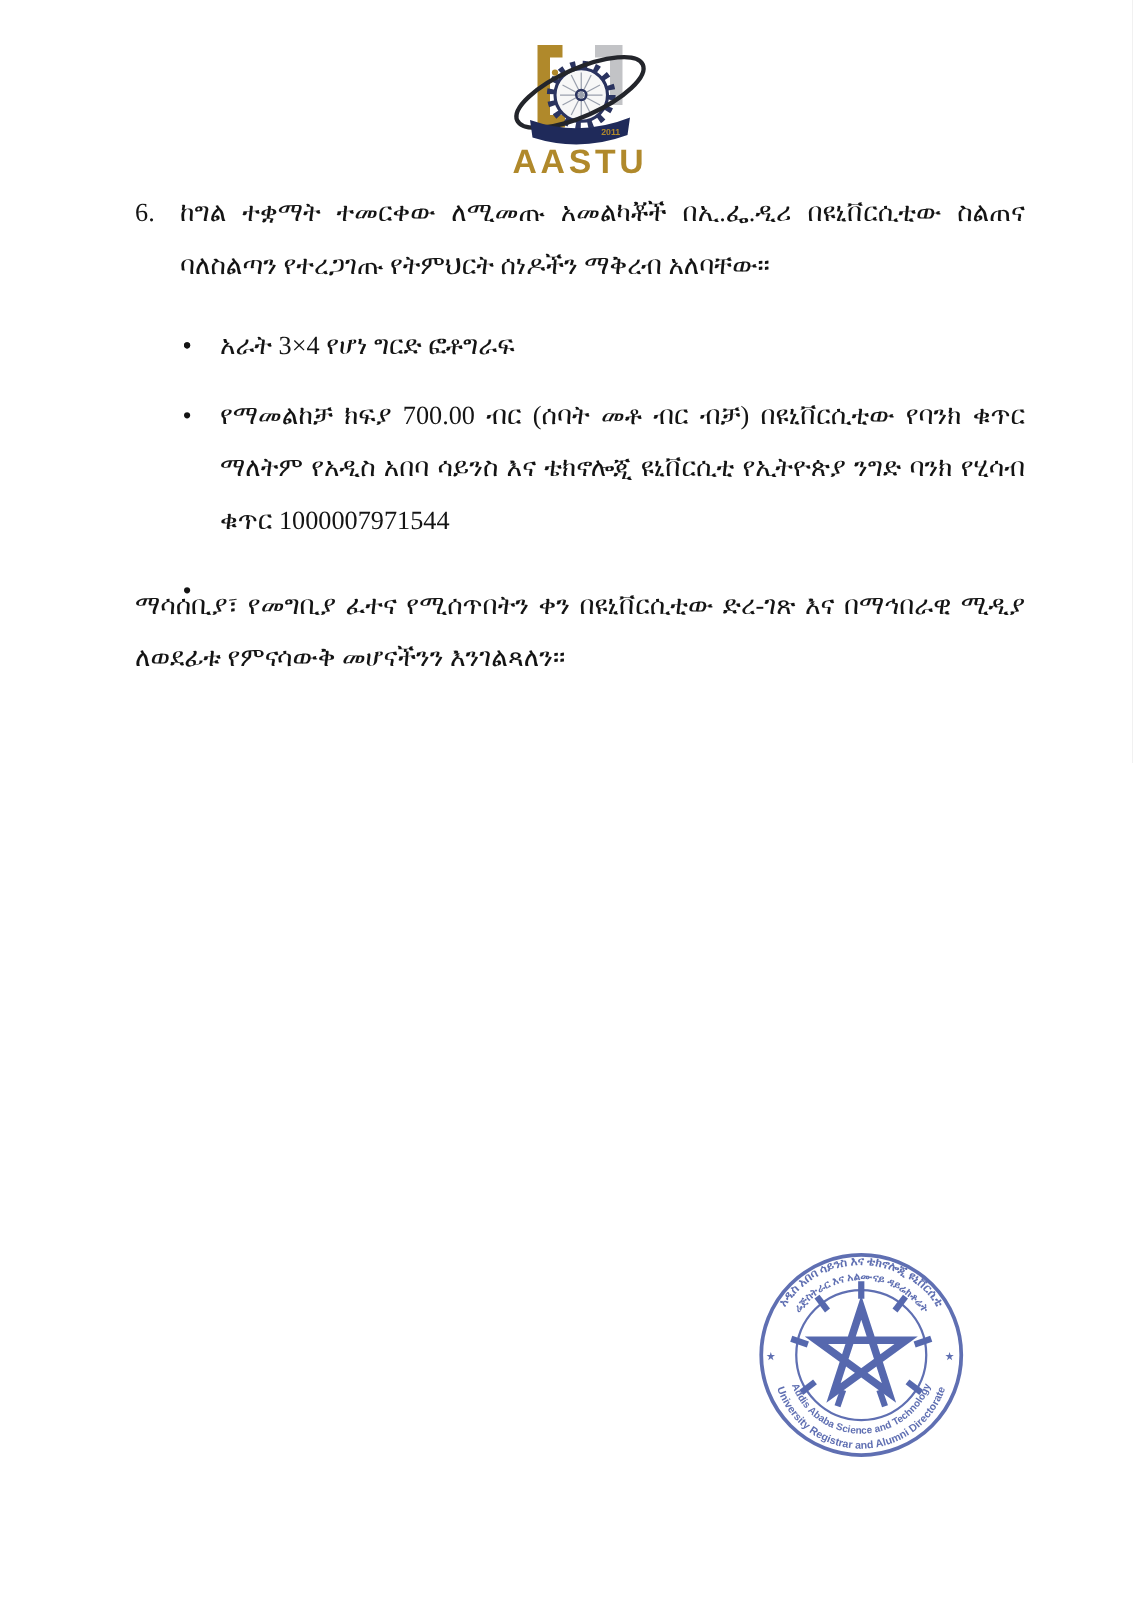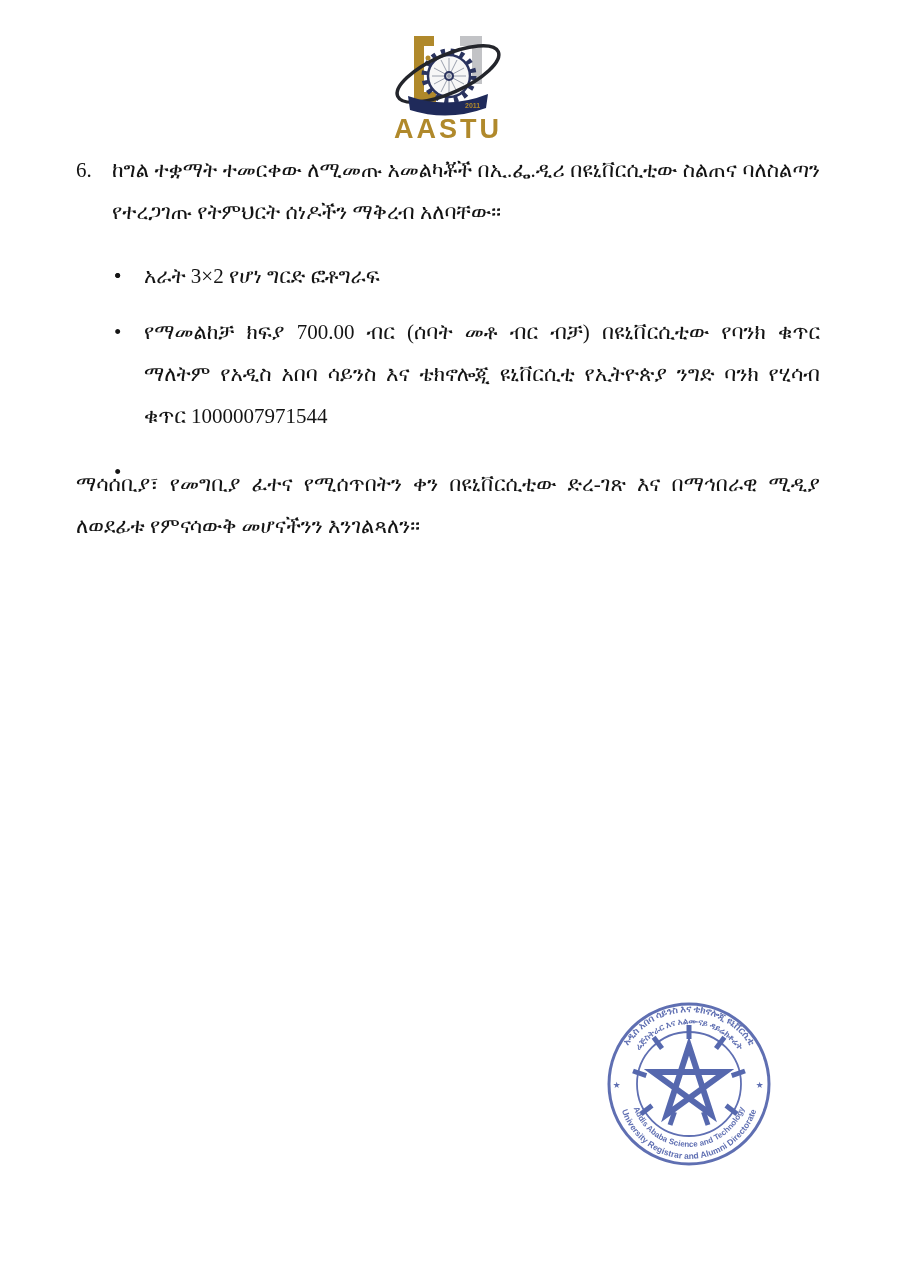--- a/index.html
+++ b/index.html
@@ -5,21 +5,21 @@
   html,body{margin:0;padding:0;background:#e8e8e8;}
   .page{
     position:relative;
     width:906px;height:1280px;
     margin:0 auto;
     background:#ffffff;
     font-family:"Liberation Serif","DejaVu Serif",serif;
     color:#141414;
     overflow:hidden;
     box-sizing:border-box;
-    padding:30px 86px 0 76px;
+    padding:30px 86px 0 108px;
   }
   
   .logo-wrap{width:150px;margin:0 auto 4px auto;text-align:center;}
   .logo-svg{display:block;margin:0 auto;}
   .logo-word{
     font-family:"Liberation Sans","DejaVu Sans",sans-serif;
     font-weight:bold;font-size:27px;letter-spacing:3px;
     color:#b0892b;line-height:1;margin-top:-2px;
   }
   
@@ -87,21 +87,21 @@
     <span class="num-text">ከግል ተቋማት ተመርቀው ለሚመጡ አመልካቾች በኢ.ፌ.ዲሪ በዩኒቨርሲቲው ስልጠና ባለስልጣን የተረጋገጡ የትምህርት ሰነዶችን ማቅረብ አለባቸው።</span>
   </div>
 
 
   <ul class="req-list body-text">
     <li>
       <span class="bullet">•</span>
     </li>
     <li>
       <span class="bullet">•</span>
-      <span>አራት 3×2 የሆነ ግርድ ፎቶግራፍ</span>
+      <span>አራት 3×4 የሆነ ግርድ ፎቶግራፍ</span>
     </li>
     <li>
       <span class="bullet">•</span>
       <span>የማመልከቻ ክፍያ 700.00 ብር (ሰባት መቶ ብር ብቻ) በዩኒቨርሲቲው  የባንክ ቁጥር ማለትም የአዲስ አበባ ሳይንስ እና ቴክኖሎጂ ዩኒቨርሲቲ የኢትዮጵያ ንግድ ባንክ የሂሳብ ቁጥር 1000007971544</span>
     </li>
     <li>
       <span class="bullet">•</span>
     </li>
   </ul>
 

